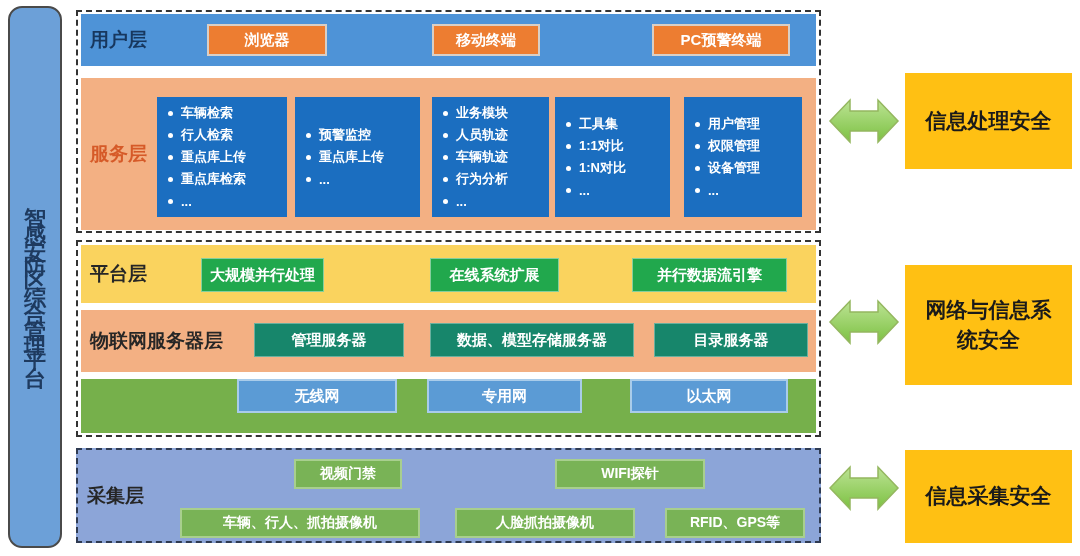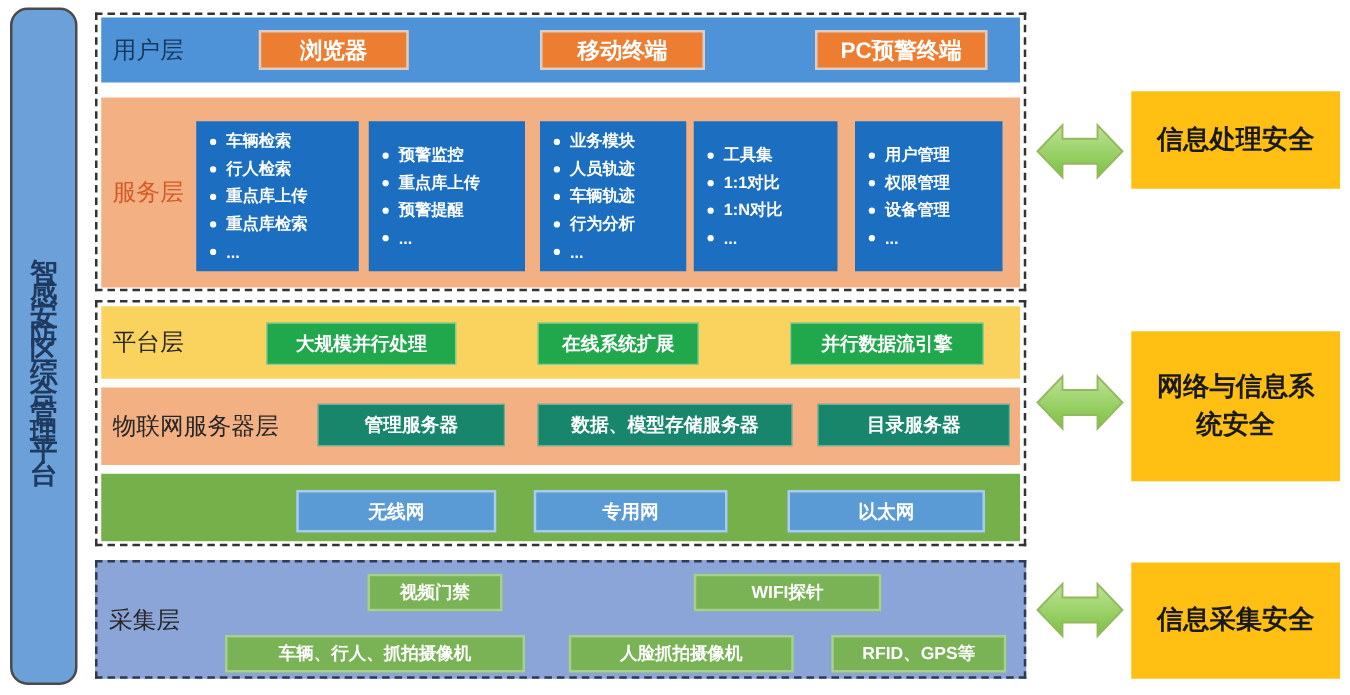--- a/index.html
+++ b/index.html
@@ -21,36 +21,36 @@
     font-size:22px;font-weight:700;color:#1E3A5F;letter-spacing:16px;line-height:1}
 
   
   .group{left:76px;width:745px;border:2px dashed var(--dash);box-sizing:border-box;background:#fff}
   .g1{top:10px;height:223px}
   .g2{top:240px;height:197px}
   .g3{top:448px;height:95px;background:var(--periwinkle);border-color:#2F3B52}
 
   .band{left:3px;right:3px;position:absolute}
   .band-label{position:absolute;left:9px;top:50%;transform:translateY(-50%);
-    font-size:19px;font-weight:400;color:#262626;white-space:nowrap}
+    font-size:19px;font-weight:700;color:#262626;white-space:nowrap}
 
   .user-band{top:2px;height:52px;background:var(--steel-blue)}
   .user-band .band-label{color:#17375E}
   .svc-band{top:66px;height:152px;background:var(--salmon)}
   .svc-band .band-label{color:var(--svc-label)}
   .plat-band{top:3px;height:58px;background:var(--yellow-band)}
   .iots-band{top:68px;height:62px;background:var(--salmon)}
   .iota-band{top:137px;height:54px;background:var(--green-band)}
 
   .chip{position:absolute;display:flex;align-items:center;justify-content:center;
-    color:#fff;font-weight:700;font-size:18px;white-space:nowrap;box-sizing:border-box}
+    color:#fff;font-weight:700;font-size:15px;white-space:nowrap;box-sizing:border-box}
   .chip-orange{background:var(--orange-box);border:2px solid #d9cfc6;top:10px;height:32px}
   .chip-green{background:var(--green-box);border:1px solid rgba(255,255,255,.45);top:13px;height:34px;font-size:15px}
   .chip-teal{background:var(--teal-box);border:1px solid rgba(255,255,255,.35);top:13px;height:34px;font-size:15px}
-  .chip-access{background:var(--access-blue);border:2px solid #A9CCEA;top:13px;height:34px;font-size:15px}
+  .chip-access{background:var(--access-blue);border:2px solid #A9CCEA;top:0;height:34px;font-size:15px}
   .chip-coll{background:var(--coll-green);border:2px solid #A8CF8E;height:30px;font-size:14px}
 
   .svc-box{position:absolute;top:19px;height:120px;background:var(--blue-box);
     display:flex;flex-direction:column;justify-content:center;box-sizing:border-box;padding:2px 0}
   .svc-line{display:flex;align-items:center;height:22px}
   .blt{width:5px;height:5px;border-radius:50%;background:#fff;flex:none;margin:0 8px 0 11px}
   .svc-line span.t{color:#fff;font-size:13px;font-weight:700;white-space:nowrap}
 
   .sec-box{left:905px;width:167px;background:var(--sec-yellow);
     display:flex;align-items:center;justify-content:center;text-align:center;
@@ -62,21 +62,21 @@
 
 <div class="abs left-bar">
   <span class="vtext">智感安防区综合管理平台</span>
 </div>
 
 <div class="abs group g1">
 
   <div class="band user-band">
     <span class="band-label">用户层</span>
     <div class="chip chip-orange" style="left:126px;width:120px">浏览器</div>
-    <div class="chip chip-orange" style="left:351px;width:132px">移动终端</div>
+    <div class="chip chip-orange" style="left:351px;width:108px">移动终端</div>
     <div class="chip chip-orange" style="left:571px;width:138px">PC预警终端</div>
   </div>
 
   <div class="band svc-band">
     <span class="band-label">服务层</span>
 
     <div class="svc-box" style="left:76px;width:130px">
       <div class="svc-line">
           <span class="blt"></span>
           <span class="t">车辆检索</span>
@@ -103,24 +103,20 @@
       <div class="svc-line">
           <span class="blt"></span>
           <span class="t">预警监控</span>
         </div>
       <div class="svc-line">
           <span class="blt"></span>
           <span class="t">重点库上传</span>
         </div>
       <div class="svc-line">
           <span class="blt"></span>
-          <span class="t">预警提醒</span>
-        </div>
-      <div class="svc-line">
-          <span class="blt"></span>
           <span class="t">...</span>
         </div>
     </div>
 
     <div class="svc-box" style="left:351px;width:117px">
       <div class="svc-line">
           <span class="blt"></span>
           <span class="t">业务模块</span>
         </div>
       <div class="svc-line">
@@ -178,21 +174,21 @@
           <span class="t">...</span>
         </div>
     </div>
   </div>
 </div>
 
 <div class="abs group g2">
 
   <div class="band plat-band">
     <span class="band-label">平台层</span>
-    <div class="chip chip-green" style="left:132px;width:152px">大规模并行处理</div>
+    <div class="chip chip-green" style="left:120px;width:123px">大规模并行处理</div>
     <div class="chip chip-green" style="left:349px;width:129px">在线系统扩展</div>
     <div class="chip chip-green" style="left:551px;width:155px">并行数据流引擎</div>
   </div>
 
   <div class="band iots-band">
     <span class="band-label">物联网服务器层</span>
     <div class="chip chip-teal" style="left:173px;width:150px">管理服务器</div>
     <div class="chip chip-teal" style="left:349px;width:204px">数据、模型存储服务器</div>
     <div class="chip chip-teal" style="left:573px;width:154px">目录服务器</div>
   </div>
@@ -215,21 +211,21 @@
 
 <svg class="abs arrow" style="top:92px" viewBox="0 0 72 58">
   <defs>
       <linearGradient id="ag1" x1="0" y1="0" x2="0" y2="1">
     <stop offset="0" stop-color="#BCE394"></stop>
         <stop offset="1" stop-color="#7CC142"></stop>
       </linearGradient>
     </defs>
   <polygon points="2,29 22,8 22,19 50,19 50,8 70,29 50,50 50,39 22,39 22,50" fill="url(#ag1)" stroke="#94B75F" stroke-width="1.5"></polygon>
 </svg>
-<div class="abs sec-box" style="top:73px;height:78px">信息处理安全</div>
+<div class="abs sec-box" style="top:73px;height:96px">信息处理安全</div>
 
 <svg class="abs arrow" style="top:293px" viewBox="0 0 72 58">
   <polygon points="2,29 22,8 22,19 50,19 50,8 70,29 50,50 50,39 22,39 22,50" fill="url(#ag1)" stroke="#94B75F" stroke-width="1.5"></polygon>
 </svg>
 <div class="abs sec-box" style="top:265px;height:120px">网络与信息系统安全</div>
 
 <svg class="abs arrow" style="top:459px" viewBox="0 0 72 58">
   <polygon points="2,29 22,8 22,19 50,19 50,8 70,29 50,50 50,39 22,39 22,50" fill="url(#ag1)" stroke="#94B75F" stroke-width="1.5"></polygon>
 </svg>
 <div class="abs sec-box" style="top:450px;height:93px">信息采集安全</div>

